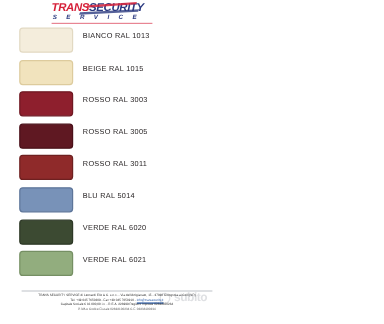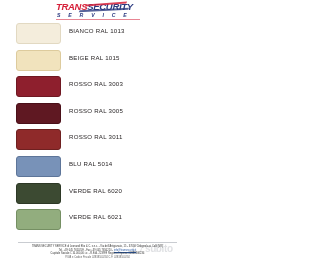--- a/index.html
+++ b/index.html
@@ -18,21 +18,21 @@
   
   .header {
     position: absolute;
     left: 0;
     top: 0;
     width: 195px;
     height: 21px;
   }
   .logo {
     position: absolute;
-    left: 56px;
+    left: 43px;
     top: 1px;
     width: 84px;
     height: 19px;
   }
   .logo-wordmark {
     position: absolute;
     left: 0;
     top: 0;
     width: 84px;
     height: 11px;

